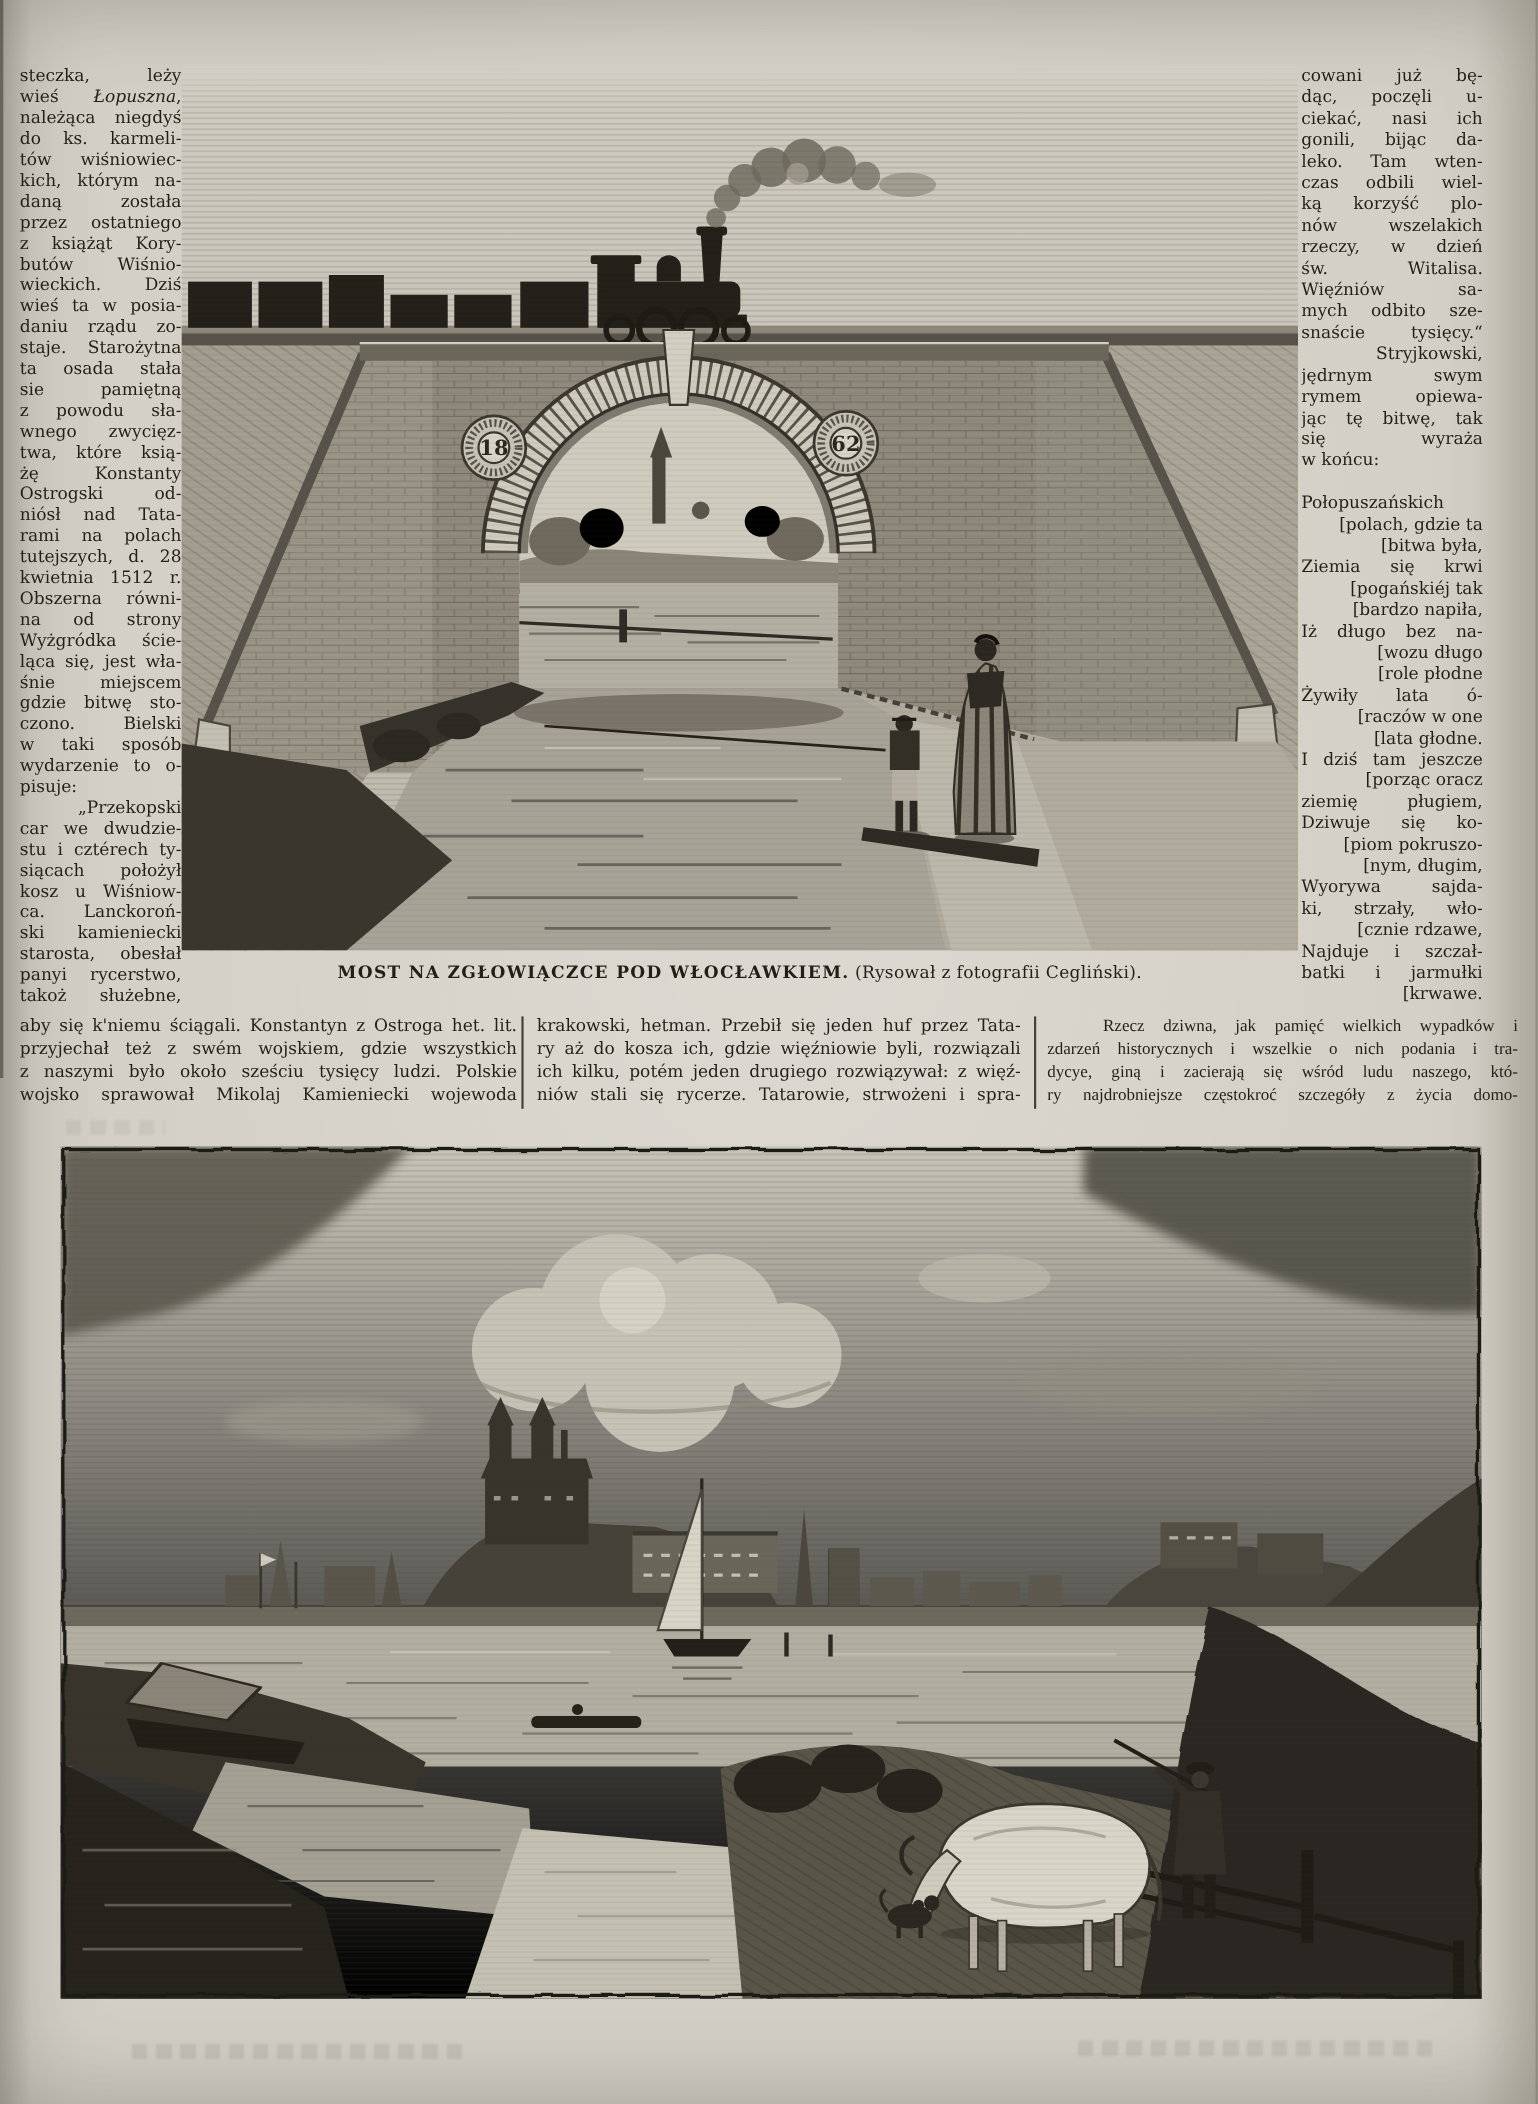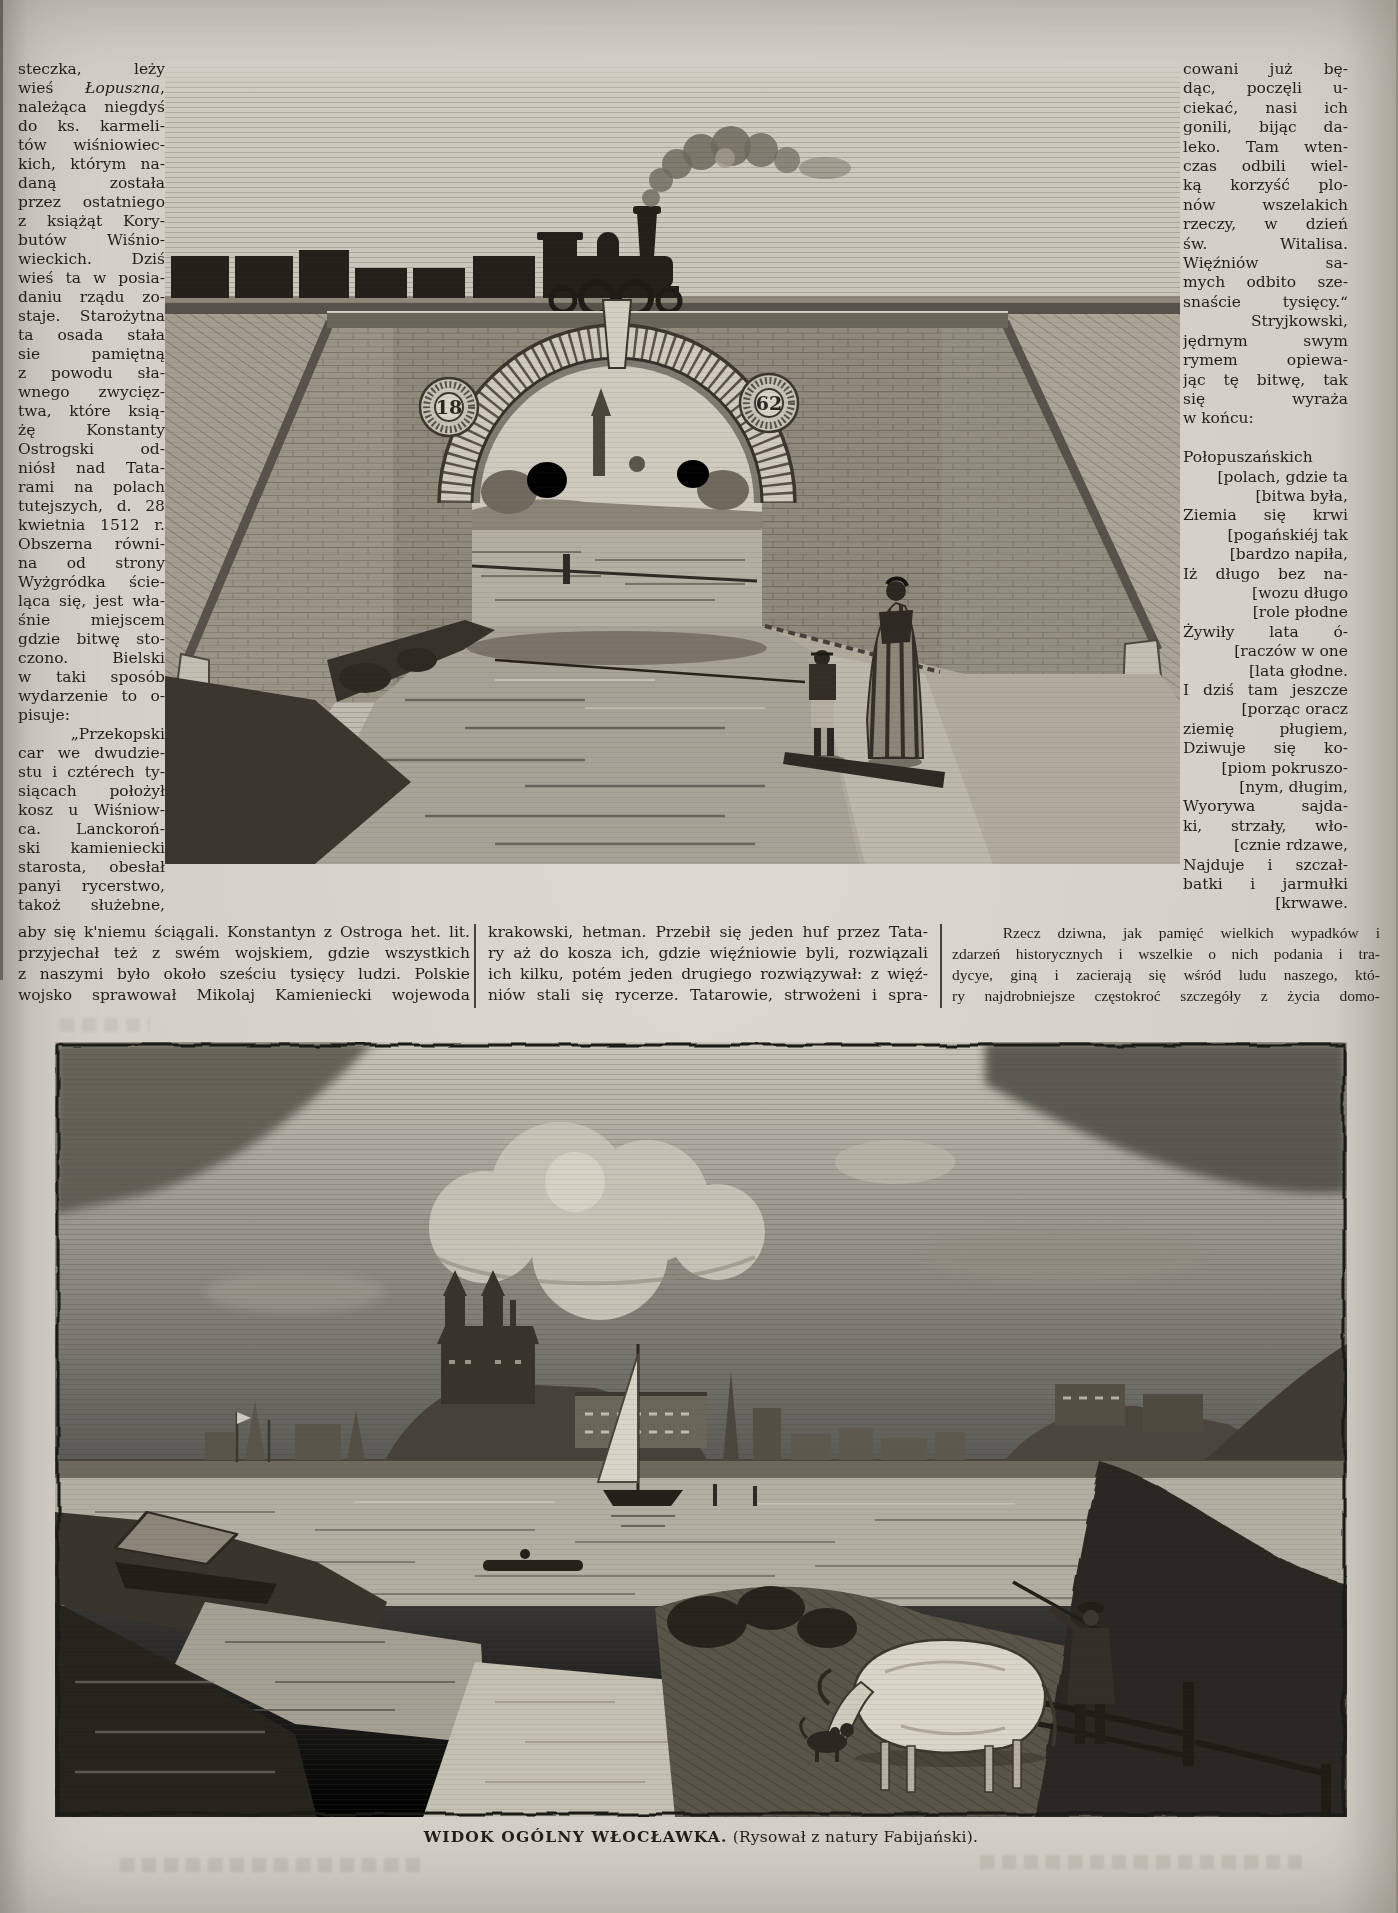--- a/index.html
+++ b/index.html
@@ -325,20 +325,24 @@
           <ellipse cx="730" cy="702" rx="27" ry="6" fill="#2e2a23" opacity=".5"></ellipse>
         </g>
       </g>
 
       <rect x="0" y="0" width="1015" height="804" fill="url(#hH)" opacity=".14"></rect>
       <rect x="0" y="0" width="1015" height="36" fill="url(#fadeT)"></rect>
     </g>
   </svg>
   </div>
 
+  <div id="cap1" class="cap">
+    <span class="t">MOST NA ZGŁOWIĄCZCE POD WŁOCŁAWKIEM.</span>
+    <span class="c">(Rysował z fotografii Cegliński).</span>
+  </div>
 
   <div id="bc1" class="band-col">
       <div class="ln">aby się k'niemu ściągali. Konstantyn z Ostroga het. lit.</div>
       <div class="ln">przyjechał też z swém wojskiem, gdzie wszystkich</div>
       <div class="ln">z naszymi było około sześciu tysięcy ludzi. Polskie</div>
       <div class="ln">wojsko sprawował Mikolaj Kamieniecki wojewoda</div>
     </div>
   <div id="bc2" class="band-col">
       <div class="ln">krakowski, hetman. Przebił się jeden huf przez Tata-</div>
       <div class="ln">ry aż do kosza ich, gdzie więźniowie byli, rozwiązali</div>
@@ -511,22 +515,18 @@
               <rect x="780" y="706" width="4" height="14"></rect>
         </g>
       </g>
 
       <rect x="0" y="0" width="1292" height="775" fill="url(#bhH)" opacity=".13"></rect>
       <rect x="3" y="3" width="1286" height="769" fill="none" stroke="#1d1a14" stroke-width="3" filter="url(#rough)"></rect>
     </g>
   </svg>
   </div>
 
-  <div id="cap2" class="cap">
-    <span class="t">WIDOK OGÓLNY WŁOCŁAWKA.</span>
-    <span class="c">(Rysował z natury Fabijański).</span>
-  </div>
 
   <div id="g1" class="ghost"></div>
   <div id="g2" class="ghost"></div>
   <div id="g3" class="ghost"></div>
 
 </div>
 
 </body></html>

